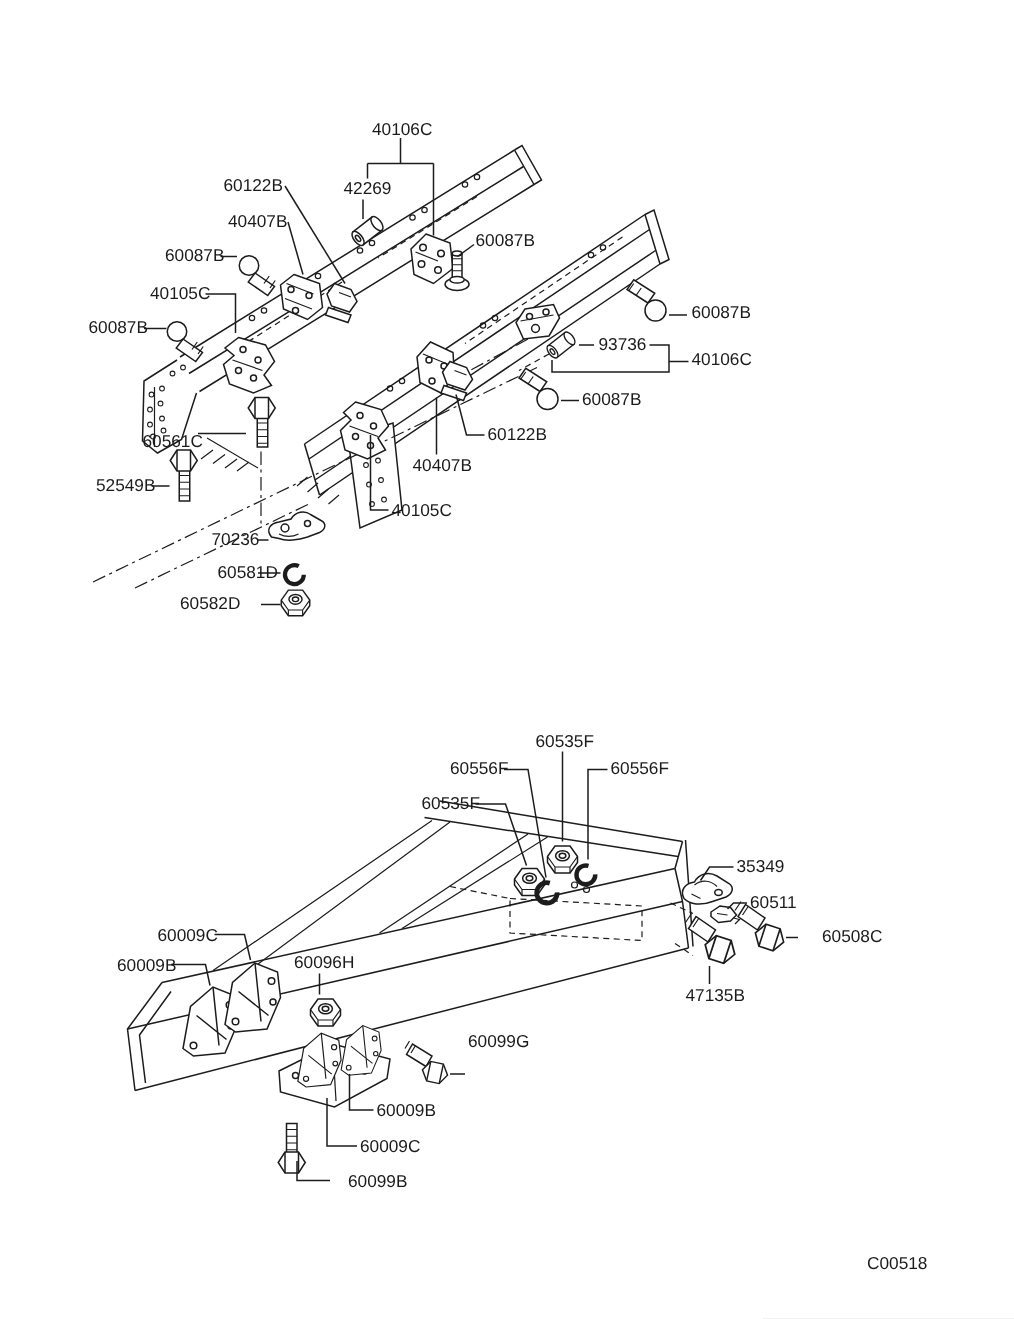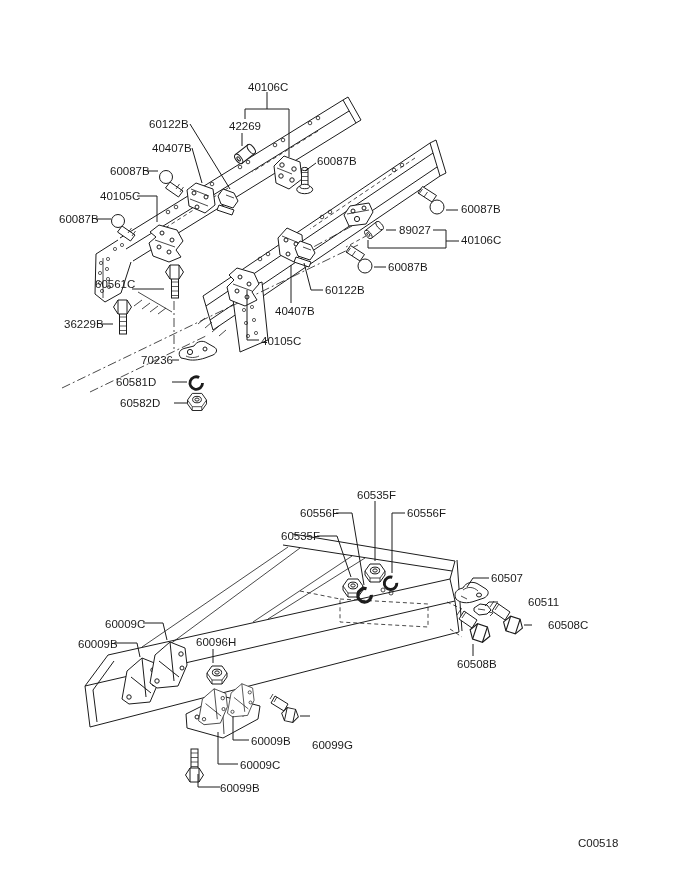--- a/index.html
+++ b/index.html
@@ -386,42 +386,42 @@
 
   <div class="part-label" style="left:248px;top:81px">40106C</div>
   <div class="part-label" style="left:149px;top:118px">60122B</div>
   <div class="part-label" style="left:229px;top:120px">42269</div>
   <div class="part-label" style="left:152px;top:142px">40407B</div>
   <div class="part-label" style="left:110px;top:165px">60087B</div>
   <div class="part-label" style="left:100px;top:190px">40105C</div>
   <div class="part-label" style="left:59px;top:213px">60087B</div>
   <div class="part-label" style="left:317px;top:155px">60087B</div>
   <div class="part-label" style="left:461px;top:203px">60087B</div>
-  <div class="part-label" style="left:399px;top:224px">89027</div>
+  <div class="part-label" style="left:399px;top:224px">93736</div>
   <div class="part-label" style="left:461px;top:234px">40106C</div>
   <div class="part-label" style="left:388px;top:261px">60087B</div>
   <div class="part-label" style="left:325px;top:284px">60122B</div>
   <div class="part-label" style="left:275px;top:305px">40407B</div>
   <div class="part-label" style="left:261px;top:335px">40105C</div>
-  <div class="part-label" style="left:95px;top:278px">60561C</div>
-  <div class="part-label" style="left:64px;top:318px">36229B</div>
+  <div class="part-label" style="left:95px;top:289px">60561C</div>
+  <div class="part-label" style="left:64px;top:318px">52549B</div>
   <div class="part-label" style="left:141px;top:354px">70236</div>
-  <div class="part-label" style="left:116px;top:376px">60581D</div>
+  <div class="part-label" style="left:145px;top:376px">60581D</div>
   <div class="part-label" style="left:120px;top:397px">60582D</div>
 
   <div class="part-label" style="left:357px;top:489px">60535F</div>
   <div class="part-label" style="left:300px;top:507px">60556F</div>
   <div class="part-label" style="left:407px;top:507px">60556F</div>
   <div class="part-label" style="left:281px;top:530px">60535F</div>
-  <div class="part-label" style="left:491px;top:572px">60507</div>
-  <div class="part-label" style="left:528px;top:596px">60511</div>
+  <div class="part-label" style="left:491px;top:572px">35349</div>
+  <div class="part-label" style="left:500px;top:596px">60511</div>
   <div class="part-label" style="left:548px;top:619px">60508C</div>
-  <div class="part-label" style="left:457px;top:658px">60508B</div>
+  <div class="part-label" style="left:457px;top:658px">47135B</div>
   <div class="part-label" style="left:105px;top:618px">60009C</div>
   <div class="part-label" style="left:78px;top:638px">60009B</div>
   <div class="part-label" style="left:196px;top:636px">60096H</div>
-  <div class="part-label" style="left:312px;top:739px">60099G</div>
+  <div class="part-label" style="left:312px;top:689px">60099G</div>
   <div class="part-label" style="left:251px;top:735px">60009B</div>
   <div class="part-label" style="left:240px;top:759px">60009C</div>
-  <div class="part-label" style="left:220px;top:782px">60099B</div>
+  <div class="part-label" style="left:232px;top:782px">60099B</div>
 
   <div class="fig-code" style="left:578px;top:837px">C00518</div>
 </div>
 
 </body></html>

